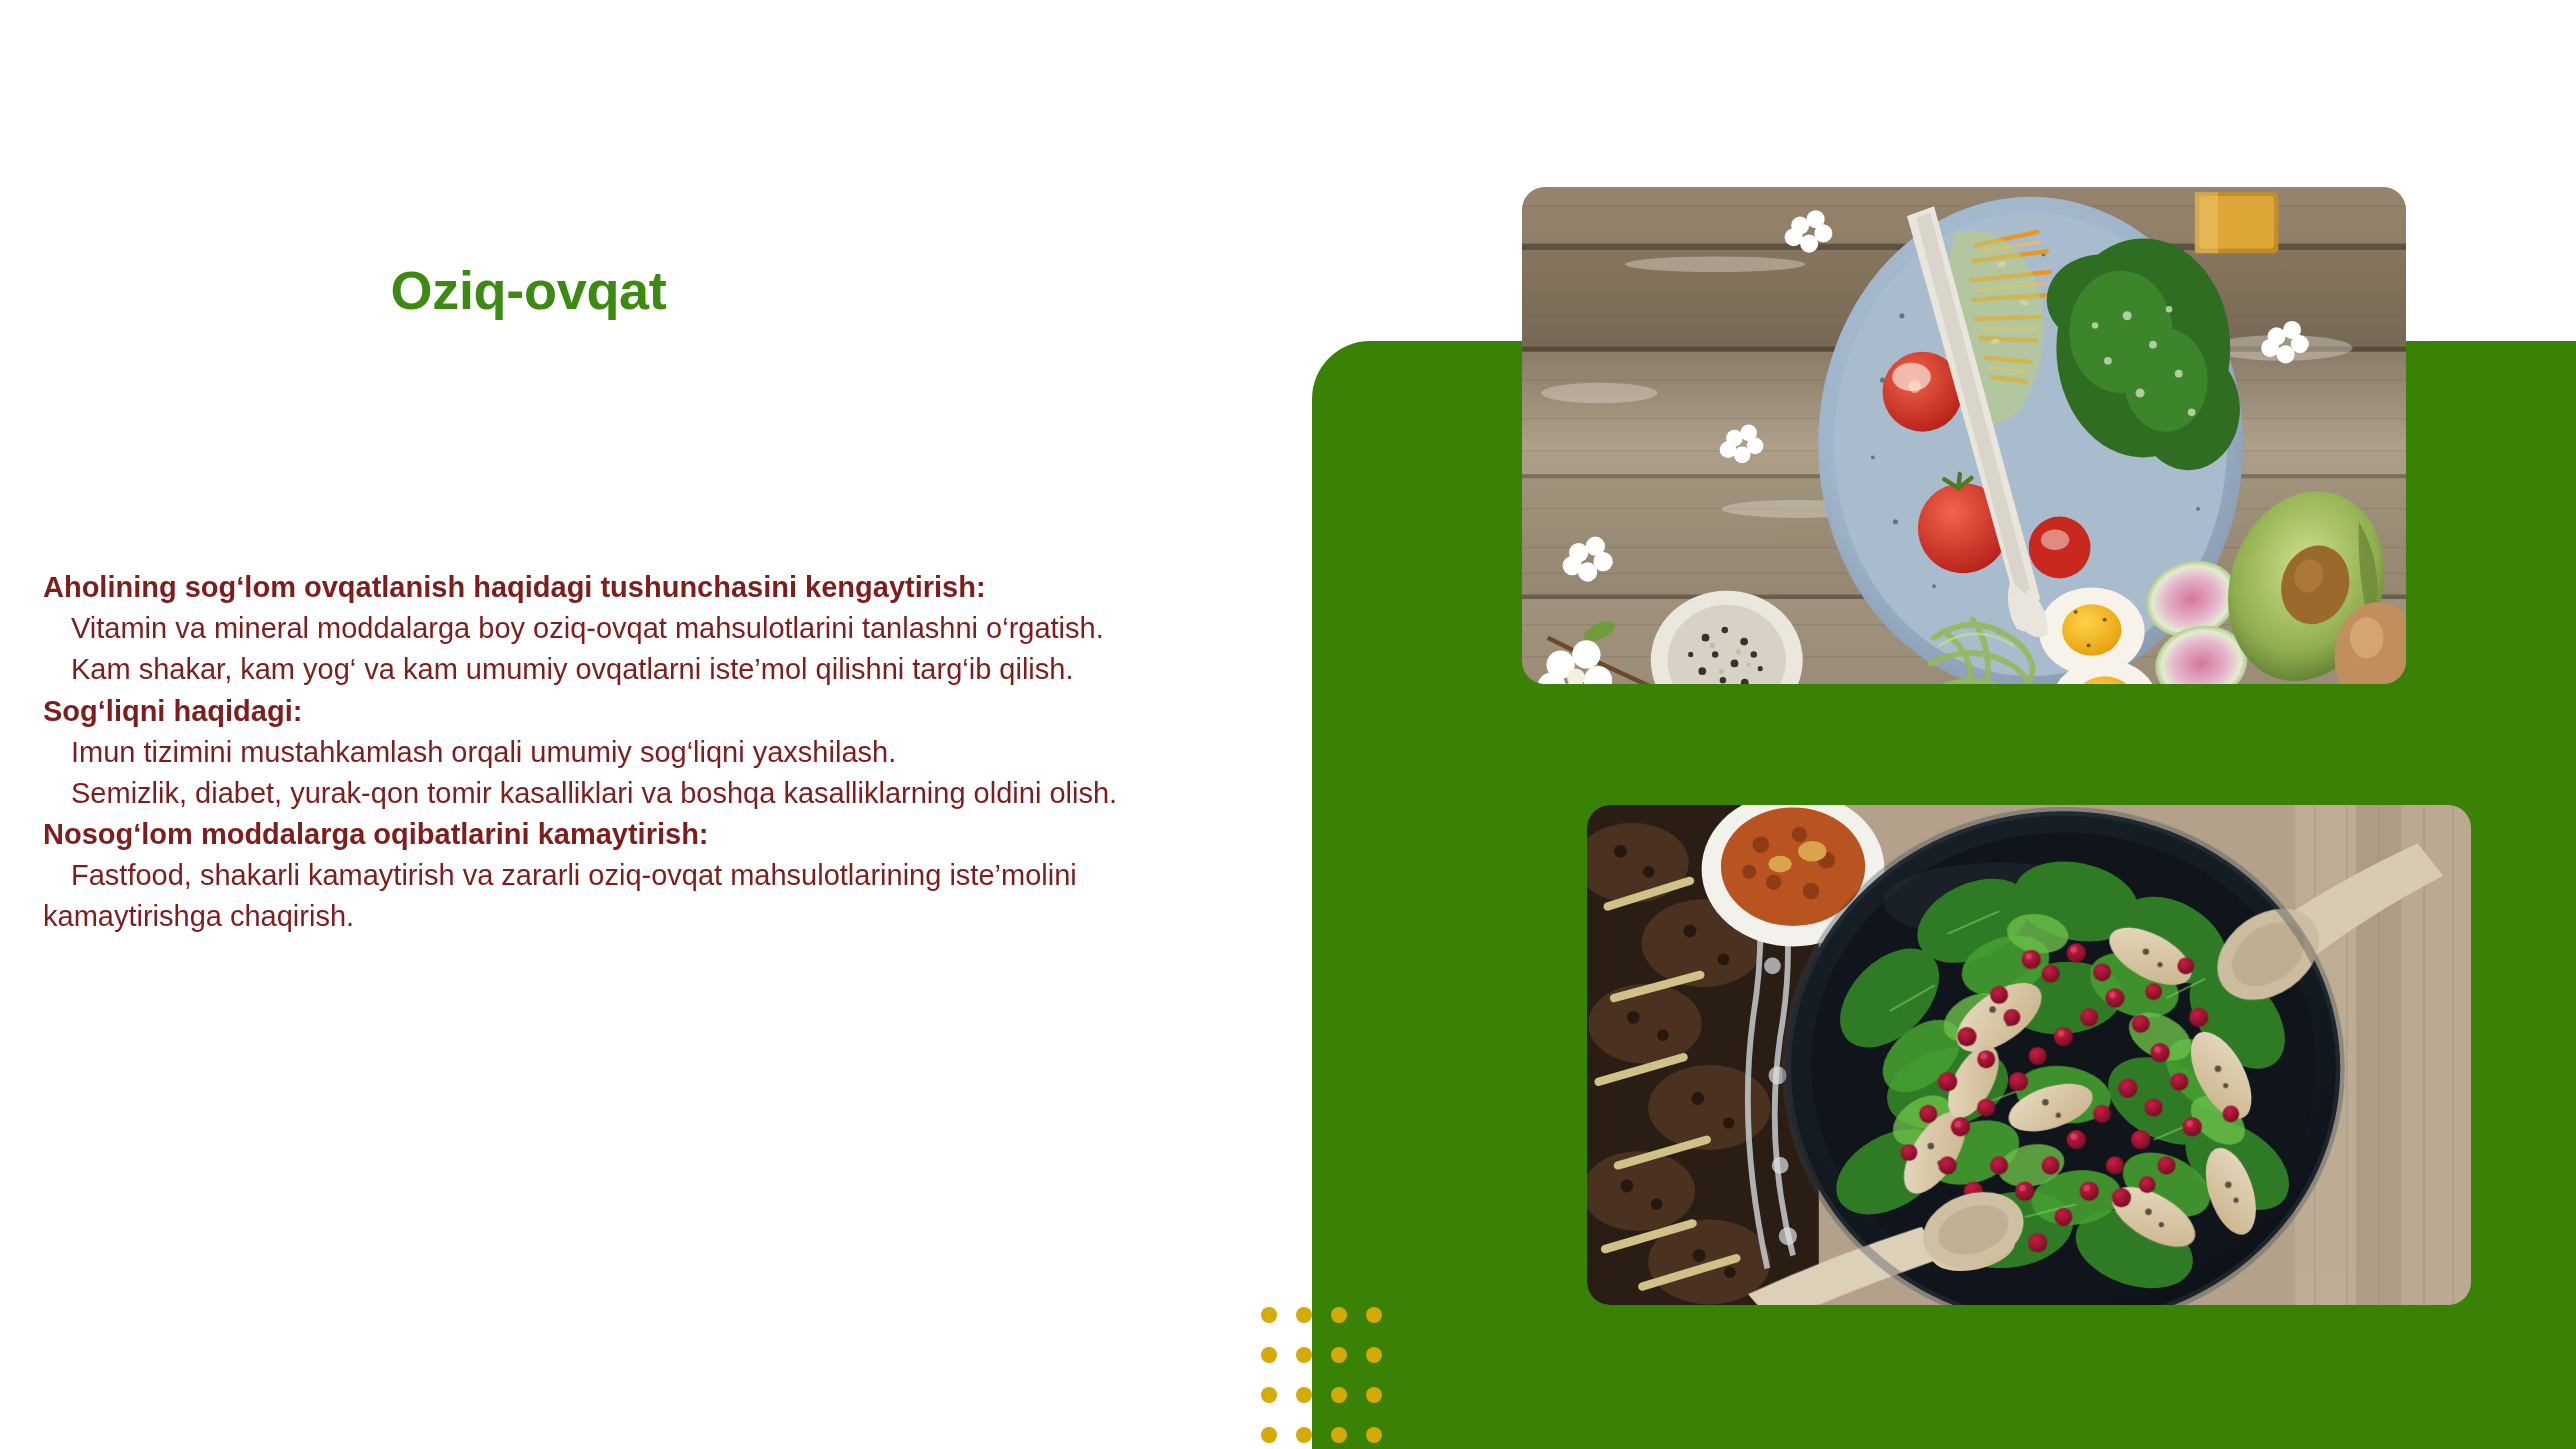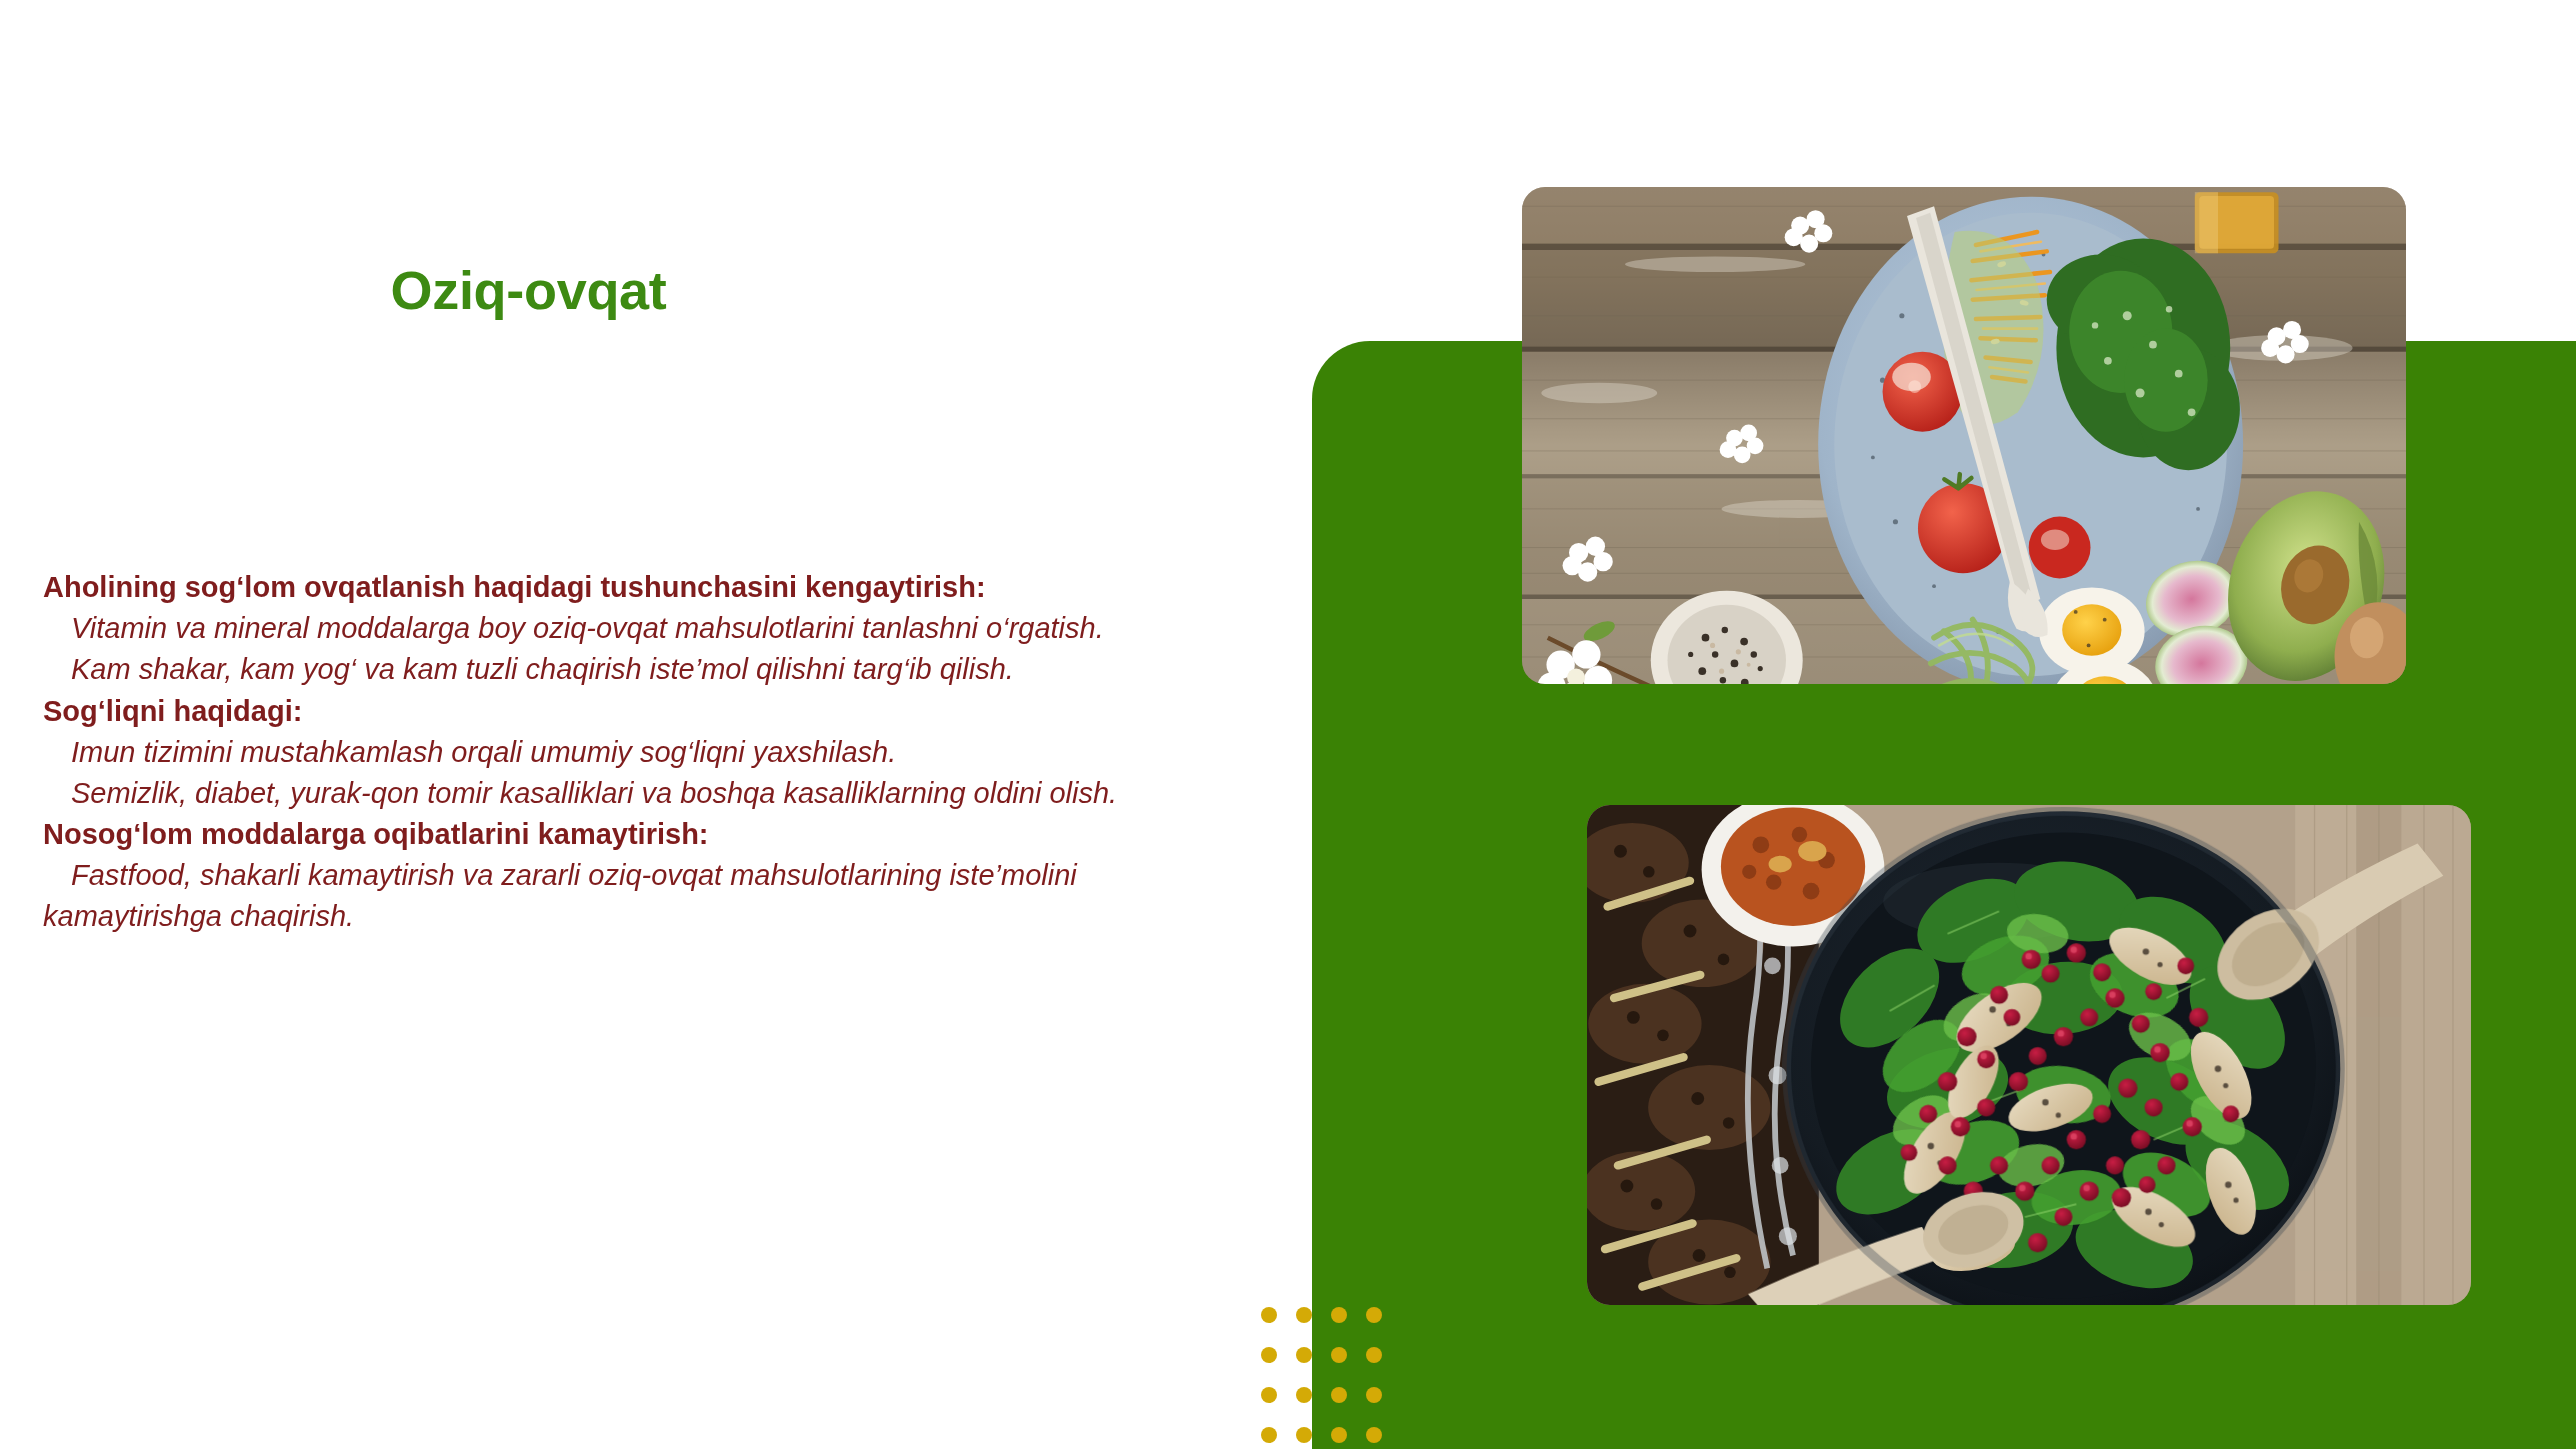--- a/index.html
+++ b/index.html
@@ -54,21 +54,21 @@
   .body-copy{
     position:absolute;
     left:43px; top:567px;
     width:1159px;
     color:#7f1d1d;
     font-size:29px;
     line-height:1.42;
   }
   .body-copy p{ margin:0; }
   .body-copy p.head{ font-weight:bold; }
-  .body-copy p.item{ text-indent:28px;font-style:italic; }
+  .body-copy p.item{ text-indent:28px; }
 
   
   .photo{
     position:absolute;
     overflow:hidden;
     border-radius:23px;
     z-index:4;
   }
   .photo-top{
     left:1522px; top:187px;
@@ -661,20 +661,20 @@
   <span class="dot"></span>
 </div>
 
 <h1 class="title">
   <span class="line">Oziq-ovqat</span>
 </h1>
 
 <div class="body-copy">
   <p class="head">Aholining sog‘lom ovqatlanish haqidagi tushunchasini kengaytirish:</p>
   <p class="item">Vitamin va mineral moddalarga boy oziq-ovqat mahsulotlarini tanlashni o‘rgatish.</p>
-  <p class="item">Kam shakar, kam yog‘ va kam tuzli chaqirish iste’mol qilishni targ‘ib qilish.</p>
+  <p class="item">Kam shakar, kam yog‘ va kam umumiy ovqatlarni iste’mol qilishni targ‘ib qilish.</p>
   <p class="head">Sog‘liqni haqidagi:</p>
   <p class="item">Imun tizimini mustahkamlash orqali umumiy sog‘liqni yaxshilash.</p>
   <p class="item">Semizlik, diabet, yurak-qon tomir kasalliklari va boshqa kasalliklarning oldini olish.</p>
   <p class="head">Nosog‘lom moddalarga oqibatlarini kamaytirish:</p>
   <p class="item">Fastfood, shakarli kamaytirish va zararli oziq-ovqat mahsulotlarining iste’molini kamaytirishga chaqirish.</p>
 </div>
 
 
 </body></html>

